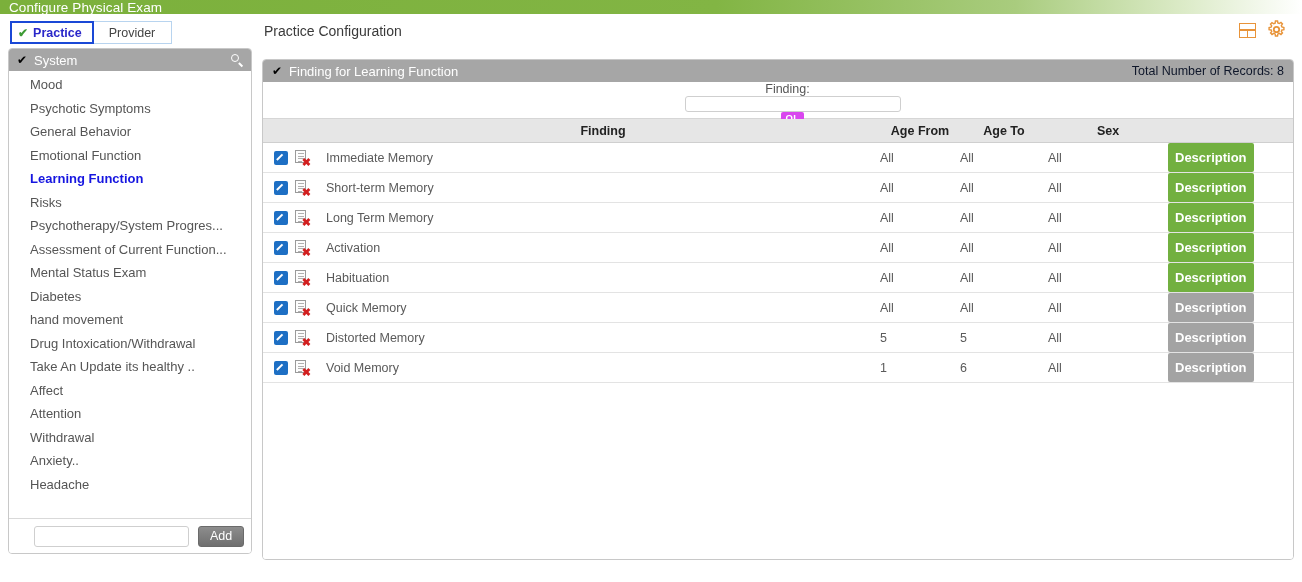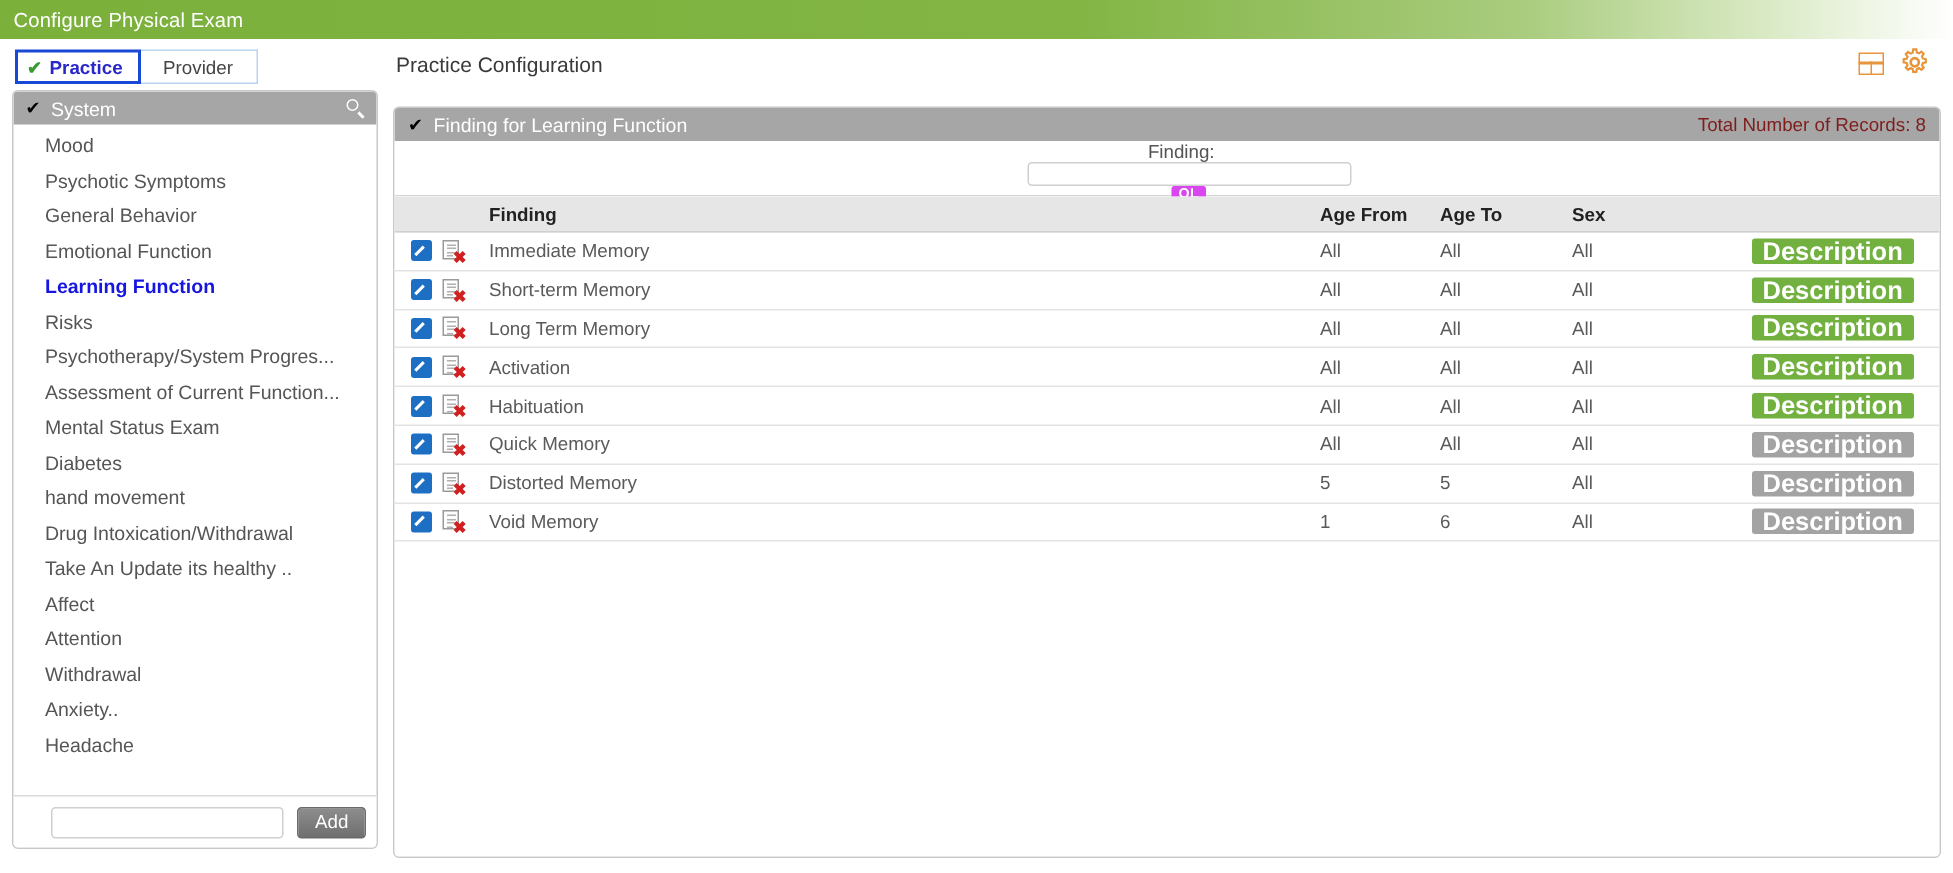--- a/index.html
+++ b/index.html
@@ -12,21 +12,21 @@
     height: 582px;
     font-family: "Liberation Sans", sans-serif;
     font-size: 13px;
     color: #444;
     overflow: hidden;
     position: relative;
   }
 
   
   .titlebar {
-    height: 26px;
+    height: 14px;
     background: linear-gradient(to right, #7bb03b 0%, #82b544 55%, #a9cc7e 78%, #dcebc8 91%, #ffffff 100%);
     display: flex;
     align-items: center;
     padding: 0 0 0 9px;
     box-sizing: border-box;
   }
   .titlebar-text {
     color: #ffffff;
     font-size: 13.5px;
     letter-spacing: .1px;
@@ -234,21 +234,21 @@
     height: 22px;
     background: #a6a6a6;
     display: flex;
     align-items: center;
     padding: 0 9px 0 9px;
     color: #fff;
     font-size: 13px;
   }
   .cfg-head .cbx { color: #000; font-size: 12px; margin-right: 7px; line-height: 1; }
   .cfg-head-title { flex: 1; }
-  .records { font-size: 12.5px; color: #7f1d1d; }
+  .records { font-size: 12.5px; color: #0f172a; }
 
   .filterbar {
     height: 37px;
     display: flex;
     align-items: center;
     background: #fff;
     border-bottom: 1px solid #d6d6d6;
     padding-left: 19px;
     box-sizing: border-box;
     flex-direction: column;
@@ -328,21 +328,21 @@
   table.grid {
     width: 100%;
     border-collapse: collapse;
     table-layout: fixed;
   }
   table.grid th {
     background: #e6e6e6;
     height: 23px;
     font-size: 12.5px;
     color: #222;
-    text-align: left;
+    text-align: center;
     font-weight: bold;
     padding: 0;
     border-bottom: 1px solid #cfcfcf;
   }
   table.grid td {
     height: 24.8px;
     font-size: 12.5px;
     color: #5a5a5a;
     border-bottom: 1px solid #e3e3e3;
     padding: 0;
@@ -406,23 +406,23 @@
     line-height: 10px;
     font-family: "Liberation Sans", sans-serif;
   }
 
   .btn-desc {
     background: #72b040;
     color: #fff;
     border: none;
     border-radius: 2px;
     font-family: "Liberation Sans", sans-serif;
-    font-size: 17px;
+    font-size: 13px;
     font-weight: bold;
-    height: 17px;
+    height: 29px;
     padding: 0 7px;
     cursor: pointer;
     line-height: 17px;
   }
   .btn-desc.disabled {
     background: #a3a3a3;
     cursor: default;
   }
 </style>
 </head>

